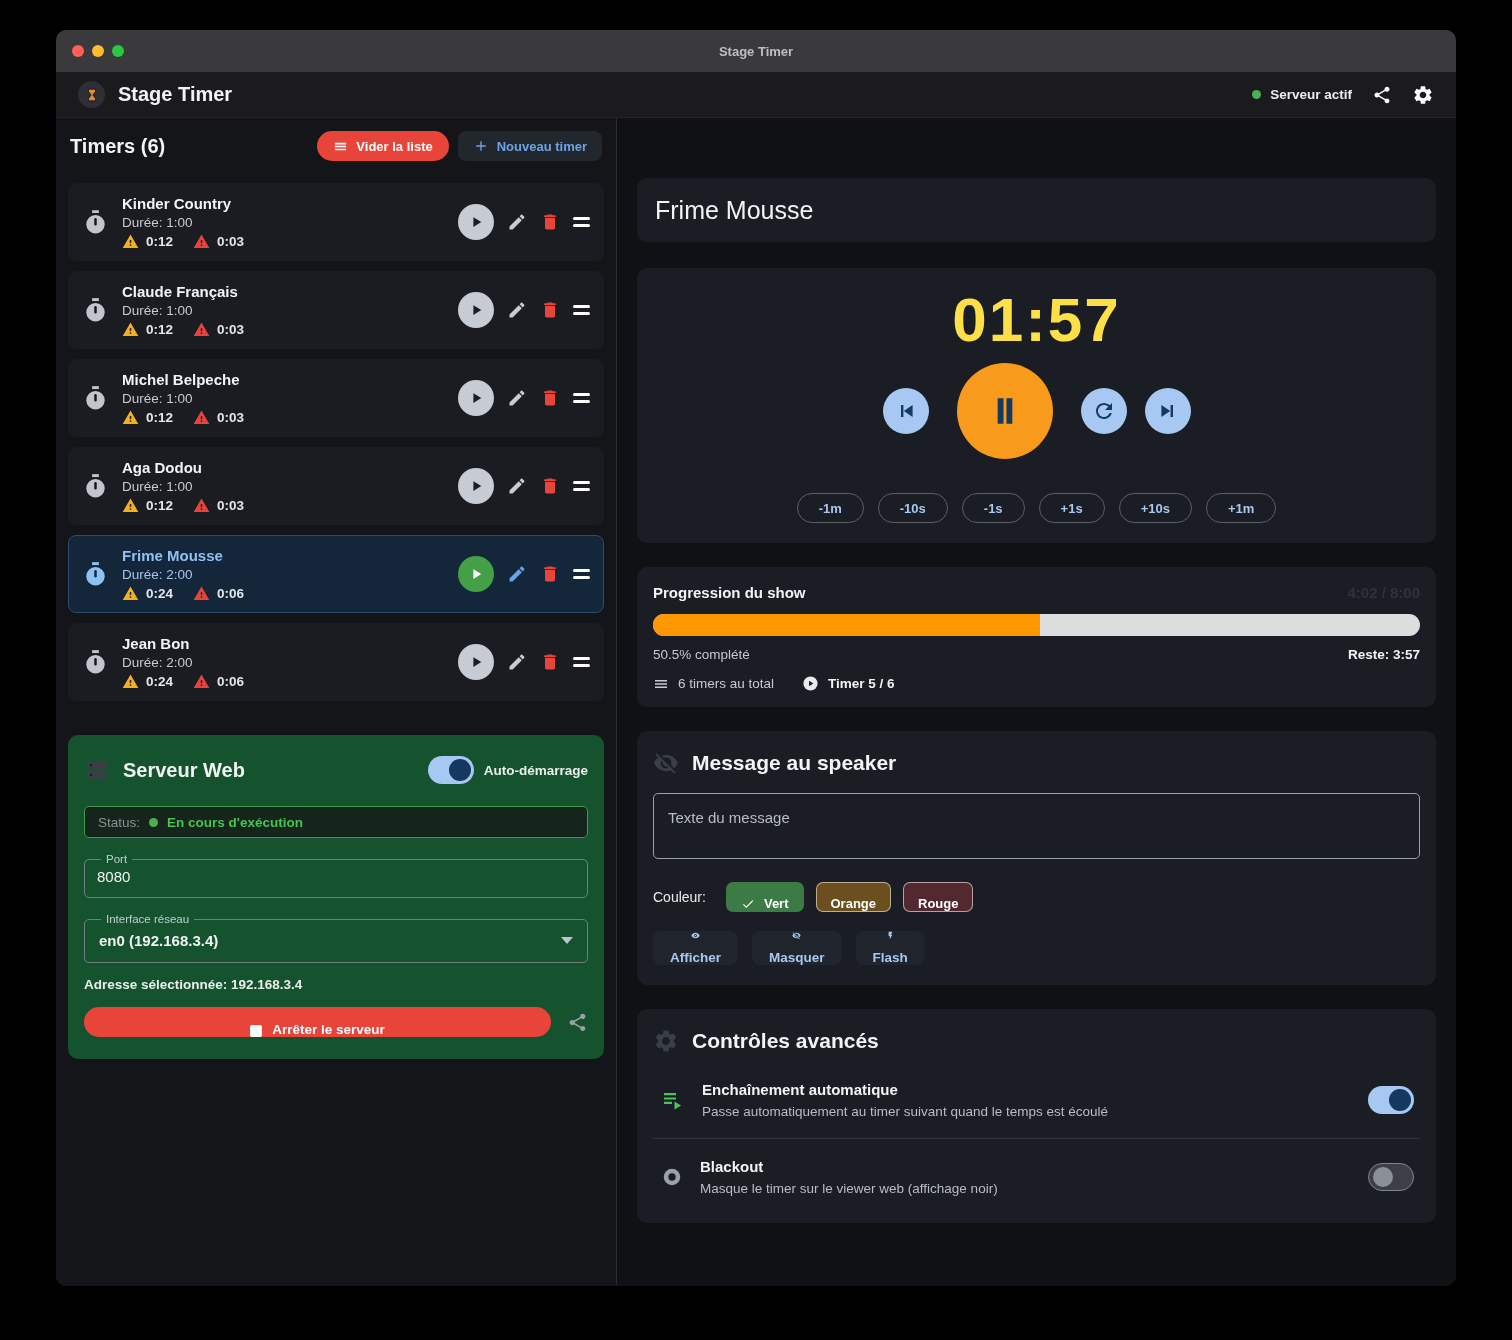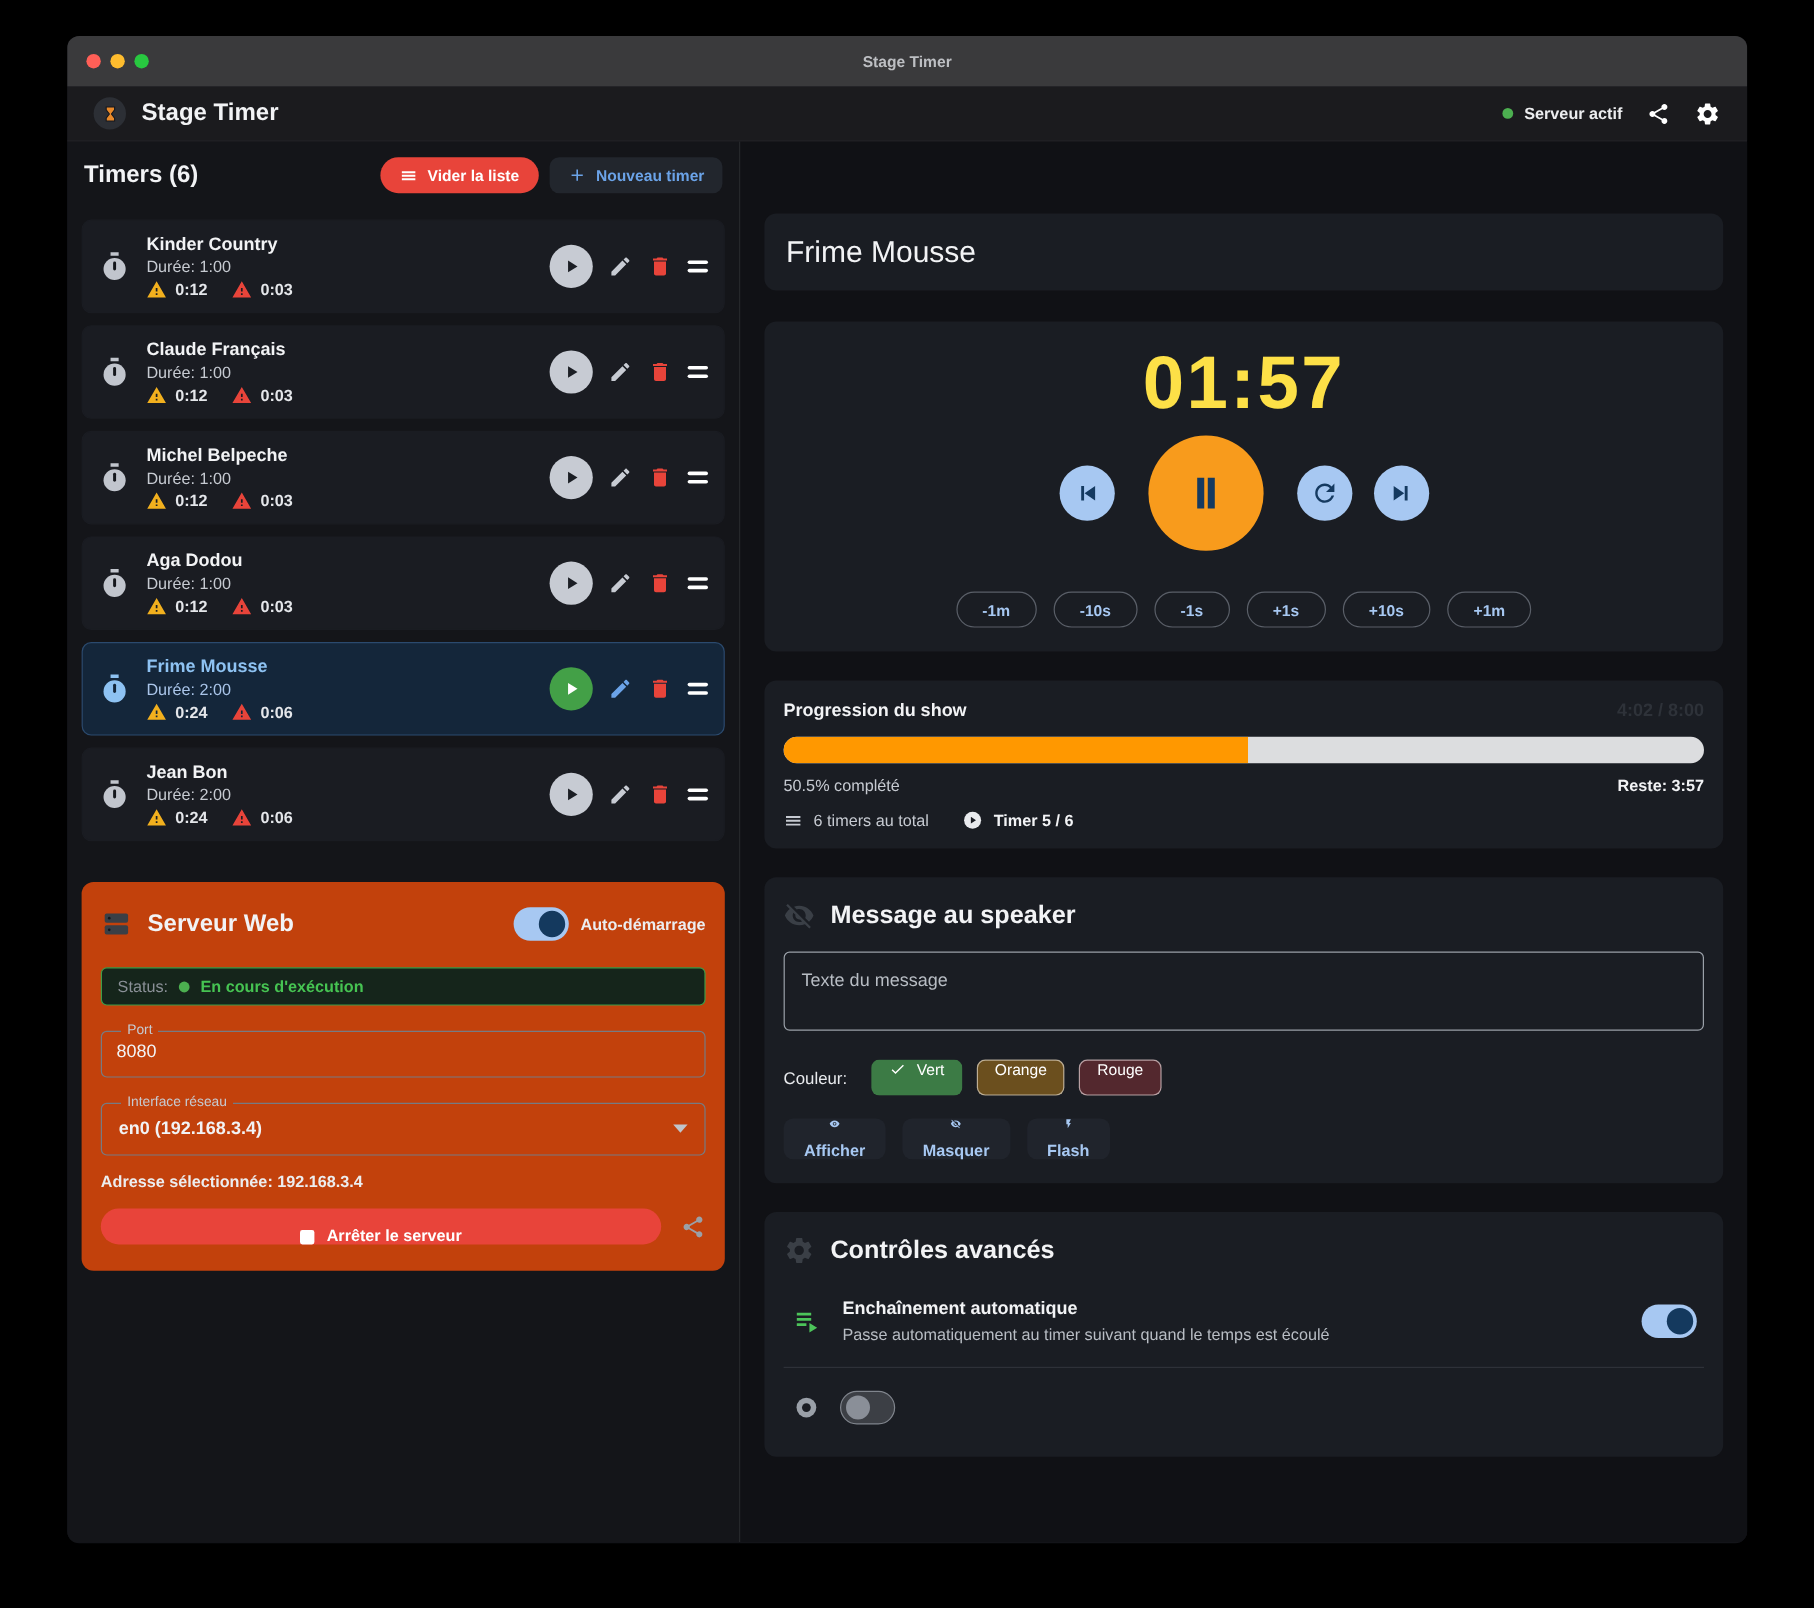--- a/index.html
+++ b/index.html
@@ -53,21 +53,21 @@
   .sel .play-btn { background:#43a047; }
   .sel .play-btn svg path { fill:#fff; }
   .icon-btn { background:none; border:none; display:flex; cursor:pointer; padding:0; }
   .pencil path { fill:#c7cbd3; }
   .sel .pencil path { fill:#6ba3e8; }
   .trash path { fill:#e8443a; }
   .drag { display:flex; flex-direction:column; gap:4px; cursor:grab; }
   .drag i { display:block; width:17px; height:3px; border-radius:2px; background:#fff; }
 
   
-  .server-card { margin-top:34px; background:#c2410c; border-radius:10px; padding:21px 16px 22px; }
+  .server-card { margin-top:34px; background:#14532d; border-radius:10px; padding:21px 16px 22px; }
   .sc-head { display:flex; align-items:center; gap:13px; }
   .sc-title { font-size:20px; font-weight:600; color:#f2f3f5; flex:1; }
   .sc-toggle-wrap { display:flex; align-items:center; gap:10px; font-size:13.5px; font-weight:600; color:#ecedef; }
   .status-box { margin-top:22px; height:32px; border:1px solid #3f9b47; background:#15251b; border-radius:5px; display:flex; align-items:center; gap:9px; padding:0 13px; font-size:13.5px; }
   .status-lbl { color:#8a9097; }
   .status-val { color:#46c352; font-weight:600; }
   fieldset { border:1px solid #767b83; border-radius:5px; padding:3px 12px 11px; margin-top:15px; }
   legend { font-size:11.5px; color:#c6cad1; padding:0 5px; margin-left:4px; }
   .fs-input { border:none; background:transparent; color:#f2f3f5; font-size:15px; font-family:"Liberation Sans",sans-serif; width:100%; outline:none; }
   .fs-select { display:flex; align-items:center; cursor:pointer; }
@@ -103,21 +103,21 @@
   .pc-foot .item { display:flex; align-items:center; gap:9px; }
   .pc-pos { color:#f2f3f5; font-weight:700; }
 
   .message-card { padding:19px 16px 20px; margin-bottom:24px; }
   .mc-head { display:flex; gap:13px; align-items:center; }
   .mc-title { font-size:21px; font-weight:600; color:#f2f3f5; }
   .msg-area { margin-top:17px; width:100%; height:66px; background:transparent; border:1px solid #9aa0a8; border-radius:5px; color:#e8eaed; font-size:15px; font-family:"Liberation Sans",sans-serif; padding:15px 14px; resize:none; outline:none; }
   .msg-area::placeholder { color:#b8bdc4; }
   .color-row { display:flex; align-items:center; gap:12px; margin-top:19px; font-size:14px; color:#e8eaed; }
   .color-lbl { margin-right:8px; }
-  .cbtn { height:30px; padding:0 14px; border-radius:7px; font-size:13px; font-weight:400; color:#fff; display:flex; align-items:flex-start; gap:9px; border:1px solid transparent; cursor:pointer; }
+  .cbtn { height:30px; padding:0 14px; border-radius:7px; font-size:13px; font-weight:700; color:#fff; display:flex; align-items:flex-end; gap:9px; border:1px solid transparent; cursor:pointer; }
   .cbtn.vert { background:#3c7b45; }
   .cbtn.orange { background:#6b4f1e; border-color:rgba(233,226,212,.65); }
   .cbtn.rouge { background:#53282e; border-color:rgba(238,222,224,.65); }
   .action-row { display:flex; gap:14px; margin-top:19px; }
   .abtn { height:34px; padding:0 17px; border-radius:8px; background:#20242c; border:none; color:#a7c8f2; font-size:13.5px; font-weight:700; display:flex; align-items:center; gap:10px; cursor:pointer;flex-direction:column; }
   .abtn svg path { fill:#a7c8f2; }
 
   .advanced-card { padding:19px 16px 8px; }
   .ac-head { display:flex; gap:13px; align-items:center; margin-bottom:8px; }
   .ac-title { font-size:21px; font-weight:600; color:#f2f3f5; }
@@ -672,20 +672,24 @@
           <span class="switch on">
               <span class="knob"></span>
             </span>
         </div>
         <div class="ac-div"></div>
         <div class="ac-row">
           <svg viewBox="0 0 24 24" width="22" height="22">
               <circle cx="12" cy="12" r="9" fill="#9aa0a8"></circle>
               <circle cx="12" cy="12" r="4" fill="#1a1d23"></circle>
             </svg>
+          <div class="ac-text">
+            <div class="ac-row-title">Blackout</div>
+            <div class="ac-desc">Masque le timer sur le viewer web (affichage noir)</div>
+          </div>
           <span class="switch off">
               <span class="knob"></span>
             </span>
         </div>
       </div>
 
     </div>
   </div>
 </div>
 

